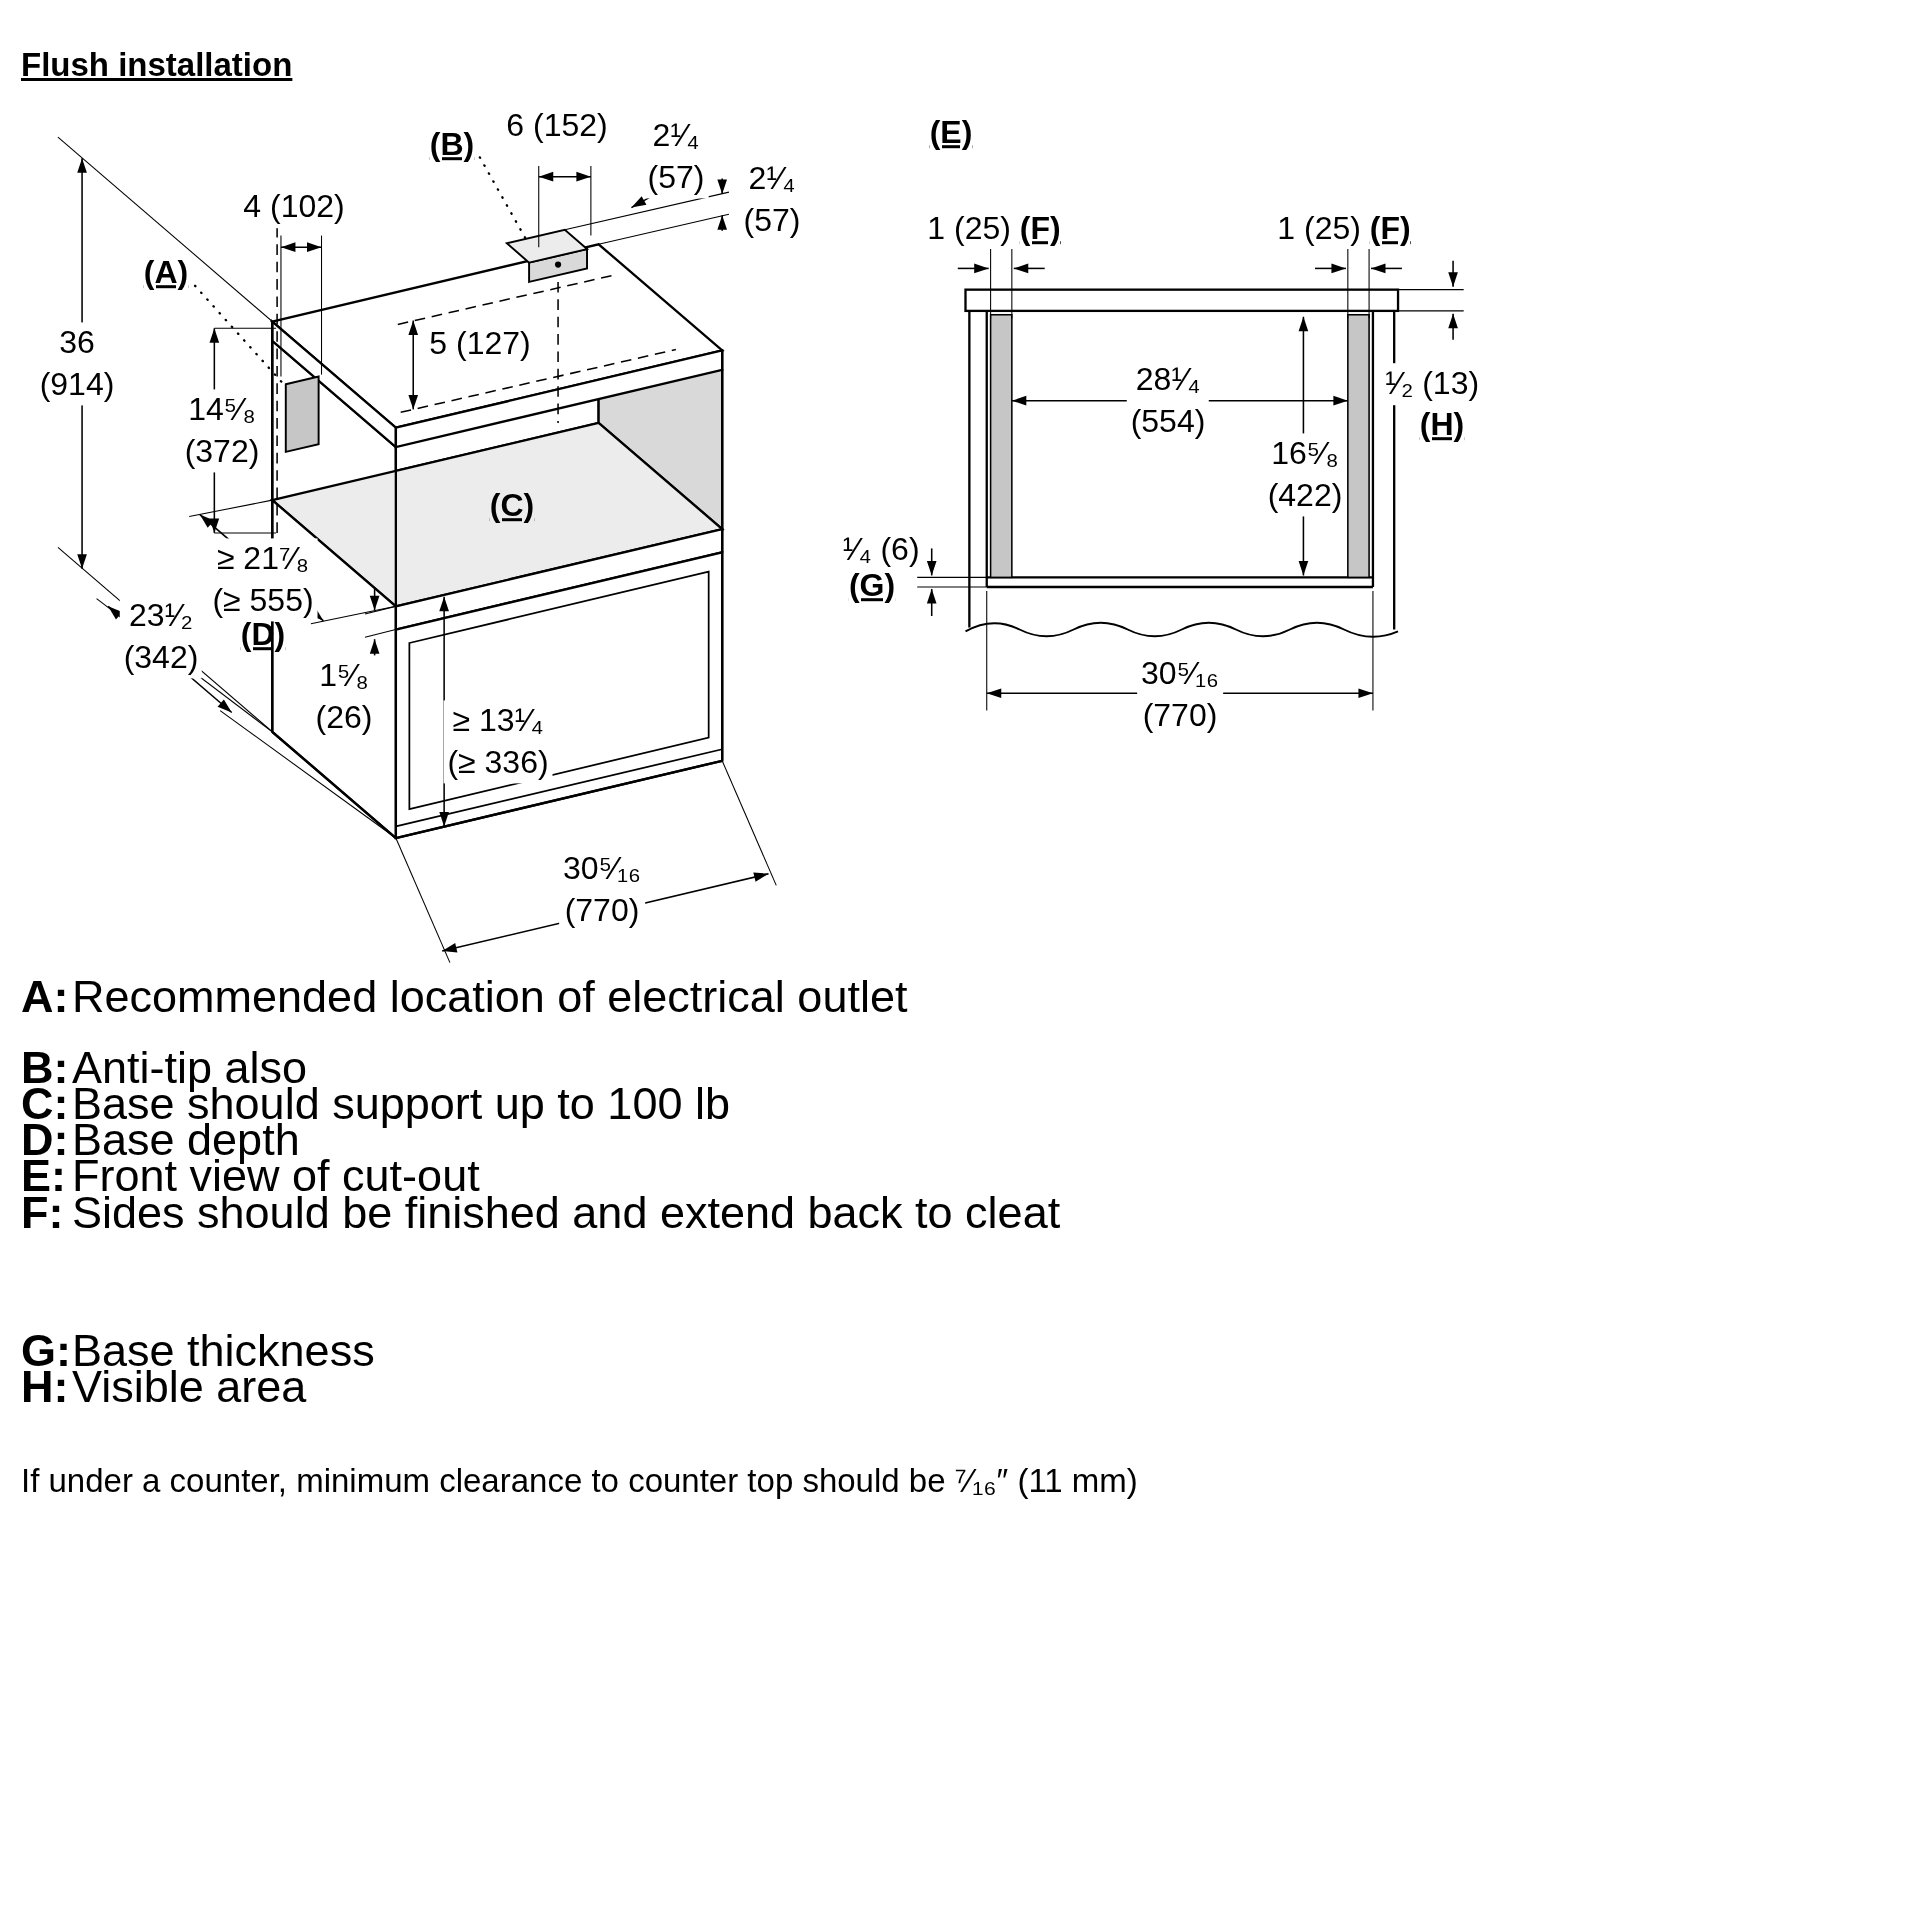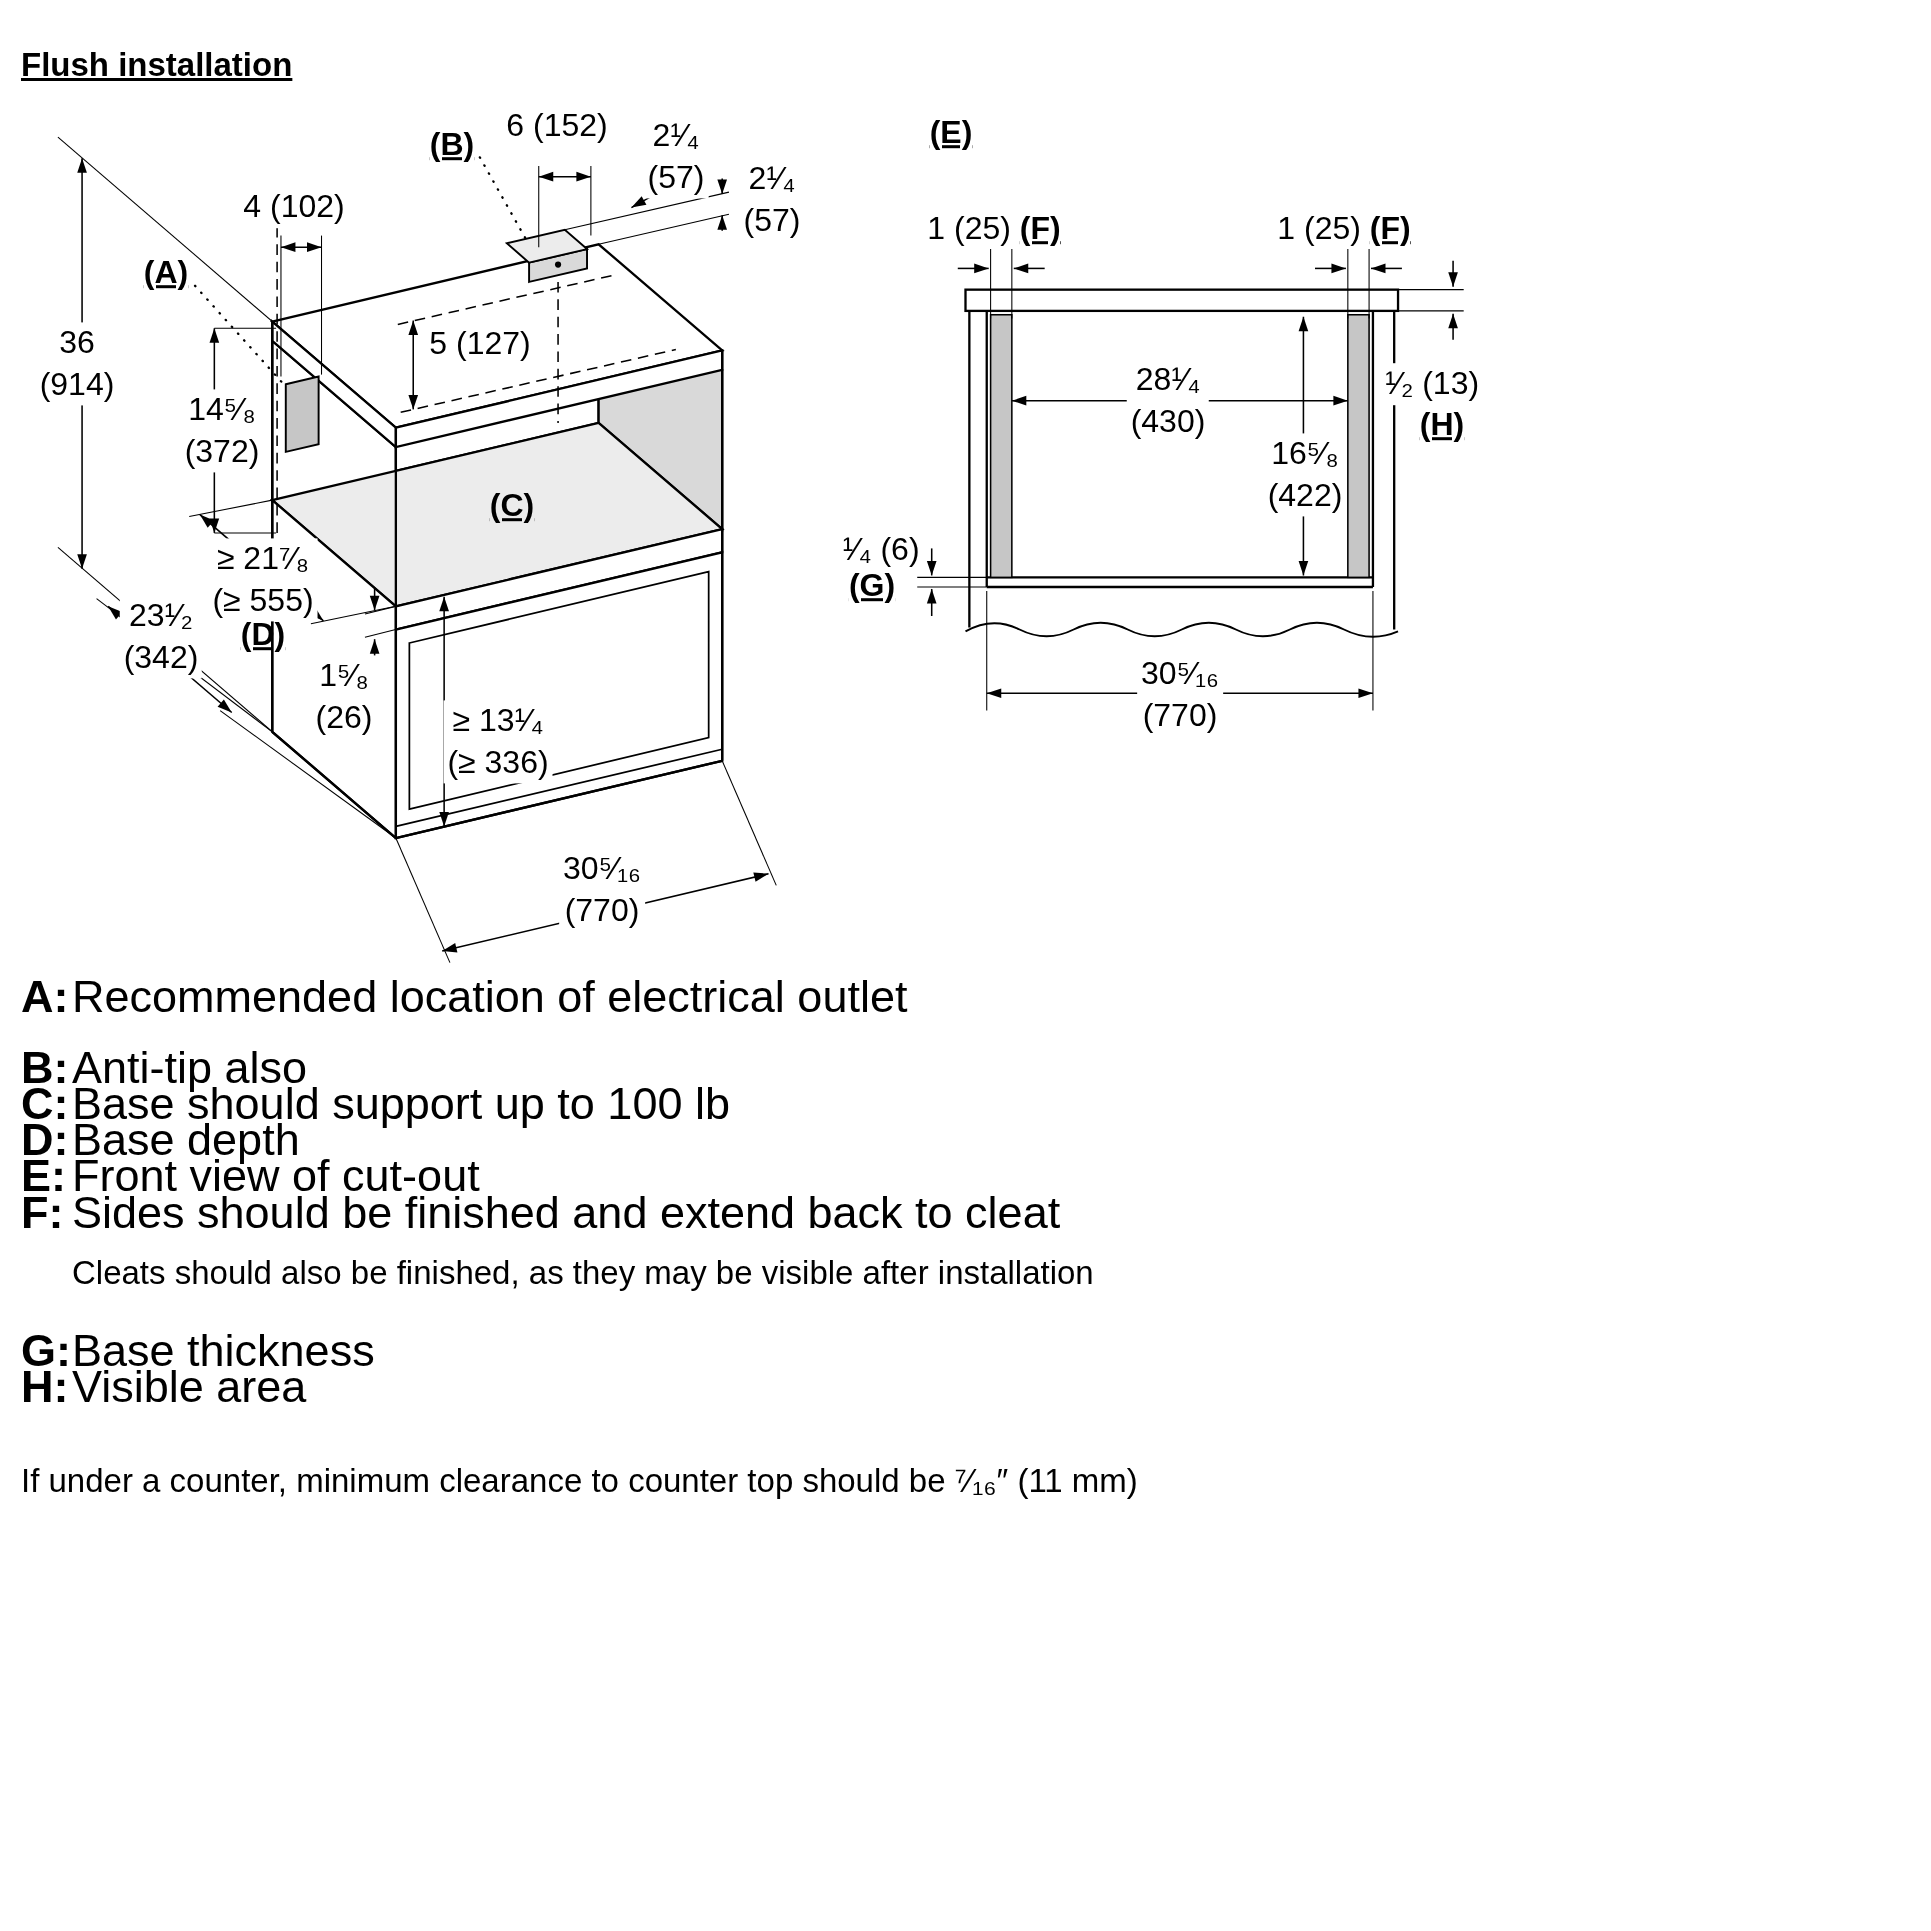--- a/index.html
+++ b/index.html
@@ -188,38 +188,37 @@
   <div class="label mask" style="left:498px;top:742px">≥ 13¹⁄₄
 (≥ 336)</div>
   <div class="label bold" style="left:512px;top:506px">(C)</div>
   <div class="label mask" style="left:602px;top:890px">30⁵⁄₁₆
 (770)</div>
 
   <div class="label bold" style="left:951px;top:133px">(E)</div>
   <div class="label" style="left:994px;top:229px"><span>1 (25)</span> <span class="bold">(F)</span></div>
   <div class="label" style="left:1344px;top:229px"><span>1 (25)</span> <span class="bold">(F)</span></div>
   <div class="label mask" style="left:1168px;top:401px">28¹⁄₄
-(430)</div>
+(554)</div>
   <div class="label mask" style="left:1305px;top:475px">16⁵⁄₈
 (422)</div>
   <div class="label mask" style="left:1432px;top:384px">¹⁄₂ (13)</div>
   <div class="label bold" style="left:1442px;top:425px">(H)</div>
   <div class="label mask" style="left:881px;top:550px">¹⁄₄ (6)</div>
   <div class="label bold" style="left:872px;top:586px">(G)</div>
   <div class="label mask" style="left:1180px;top:695px">30⁵⁄₁₆
 (770)</div>
 
   <div class="legend-row" style="top:971px"><span class="key">A:</span><span>Recommended location of electrical outlet</span></div>
   <div class="legend-row" style="top:1042px"><span class="key">B:</span><span>Anti-tip also</span></div>
   <div class="legend-row" style="top:1078px"><span class="key">C:</span><span>Base should support up to 100 lb</span></div>
   <div class="legend-row" style="top:1114px"><span class="key">D:</span><span>Base depth</span></div>
   <div class="legend-row" style="top:1150px"><span class="key">E:</span><span>Front view of cut-out</span></div>
   <div class="legend-row" style="top:1187px"><span class="key">F:</span><span>Sides should be finished and extend back to cleat</span></div>
 
-  <div class="note" style="left:72px;top:1254px">Cleats should also be finished, as they may be visible after installation</div>
 
   <div class="legend-row" style="top:1325px"><span class="key">G:</span><span>Base thickness</span></div>
   <div class="legend-row" style="top:1361px"><span class="key">H:</span><span>Visible area</span></div>
 
   <div class="note" style="left:21px;top:1462px">If under a counter, minimum clearance to counter top should be ⁷⁄₁₆″ (11 mm)</div>
 
 </div>
 
 
 </body></html>

